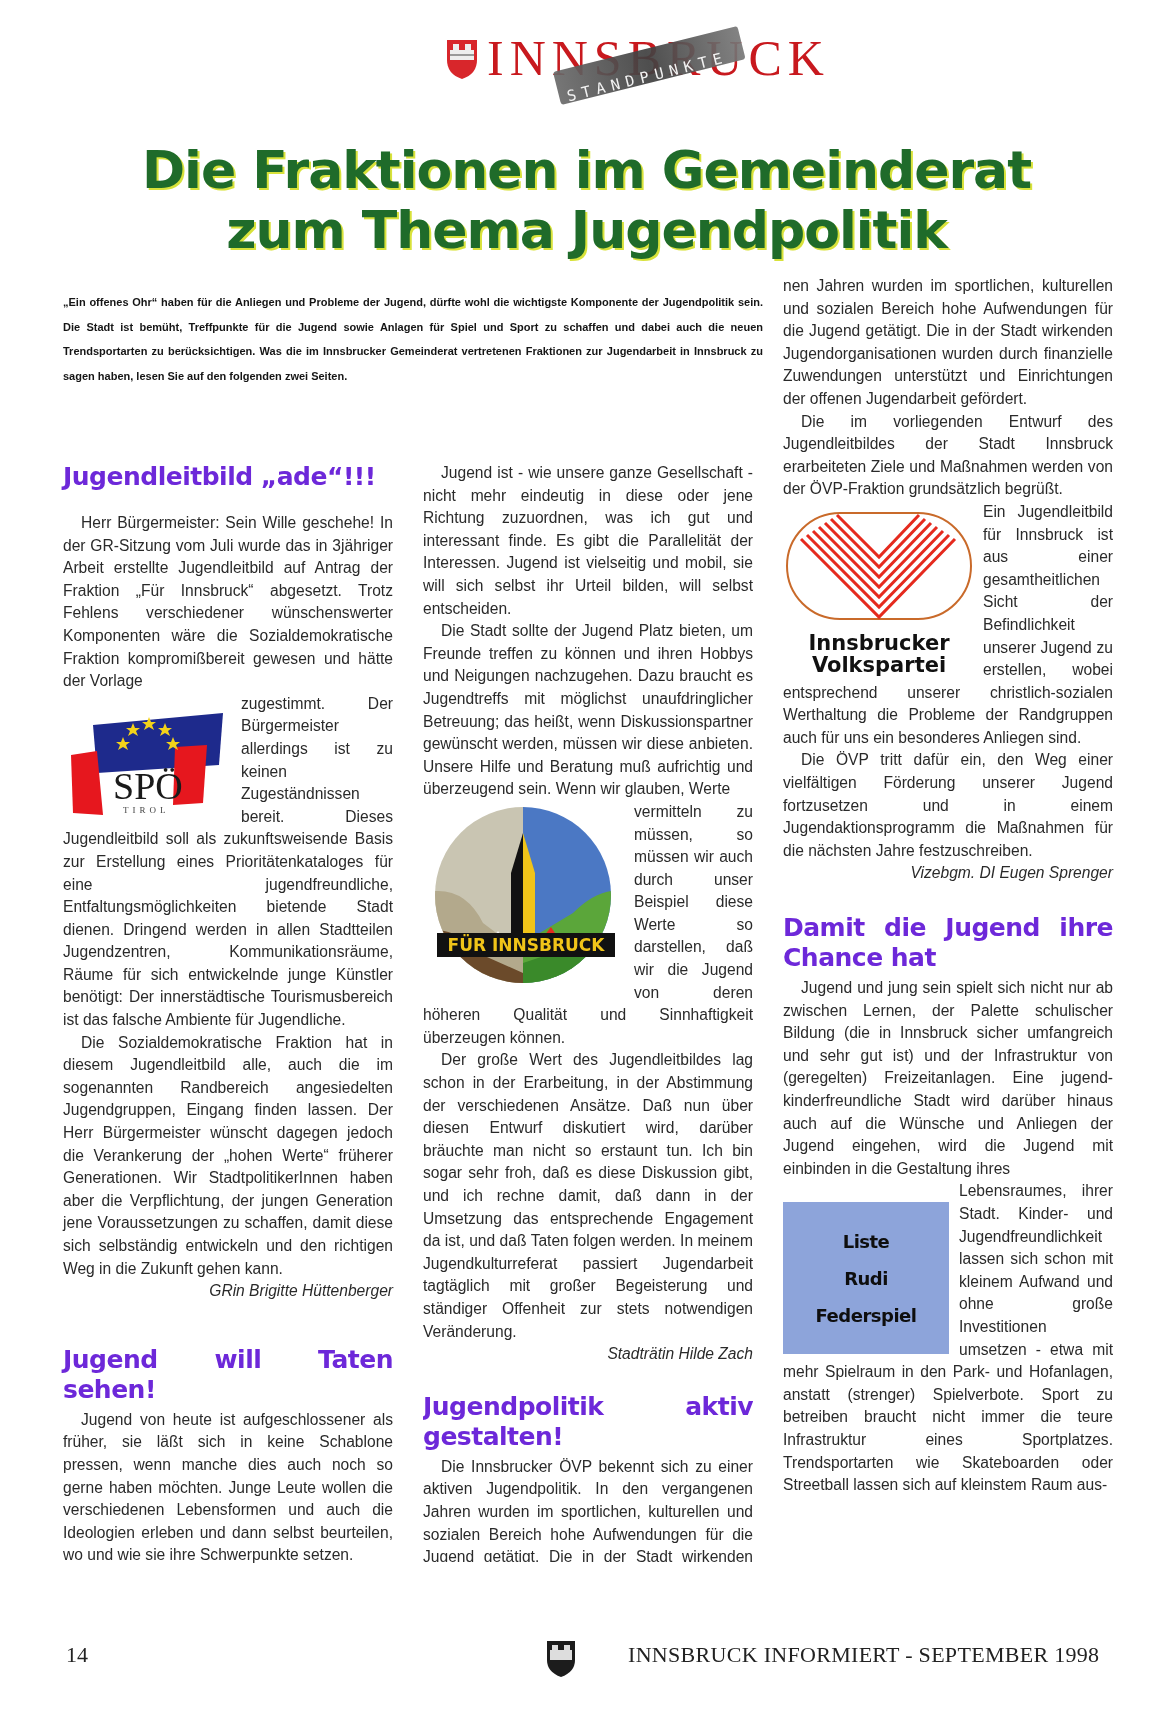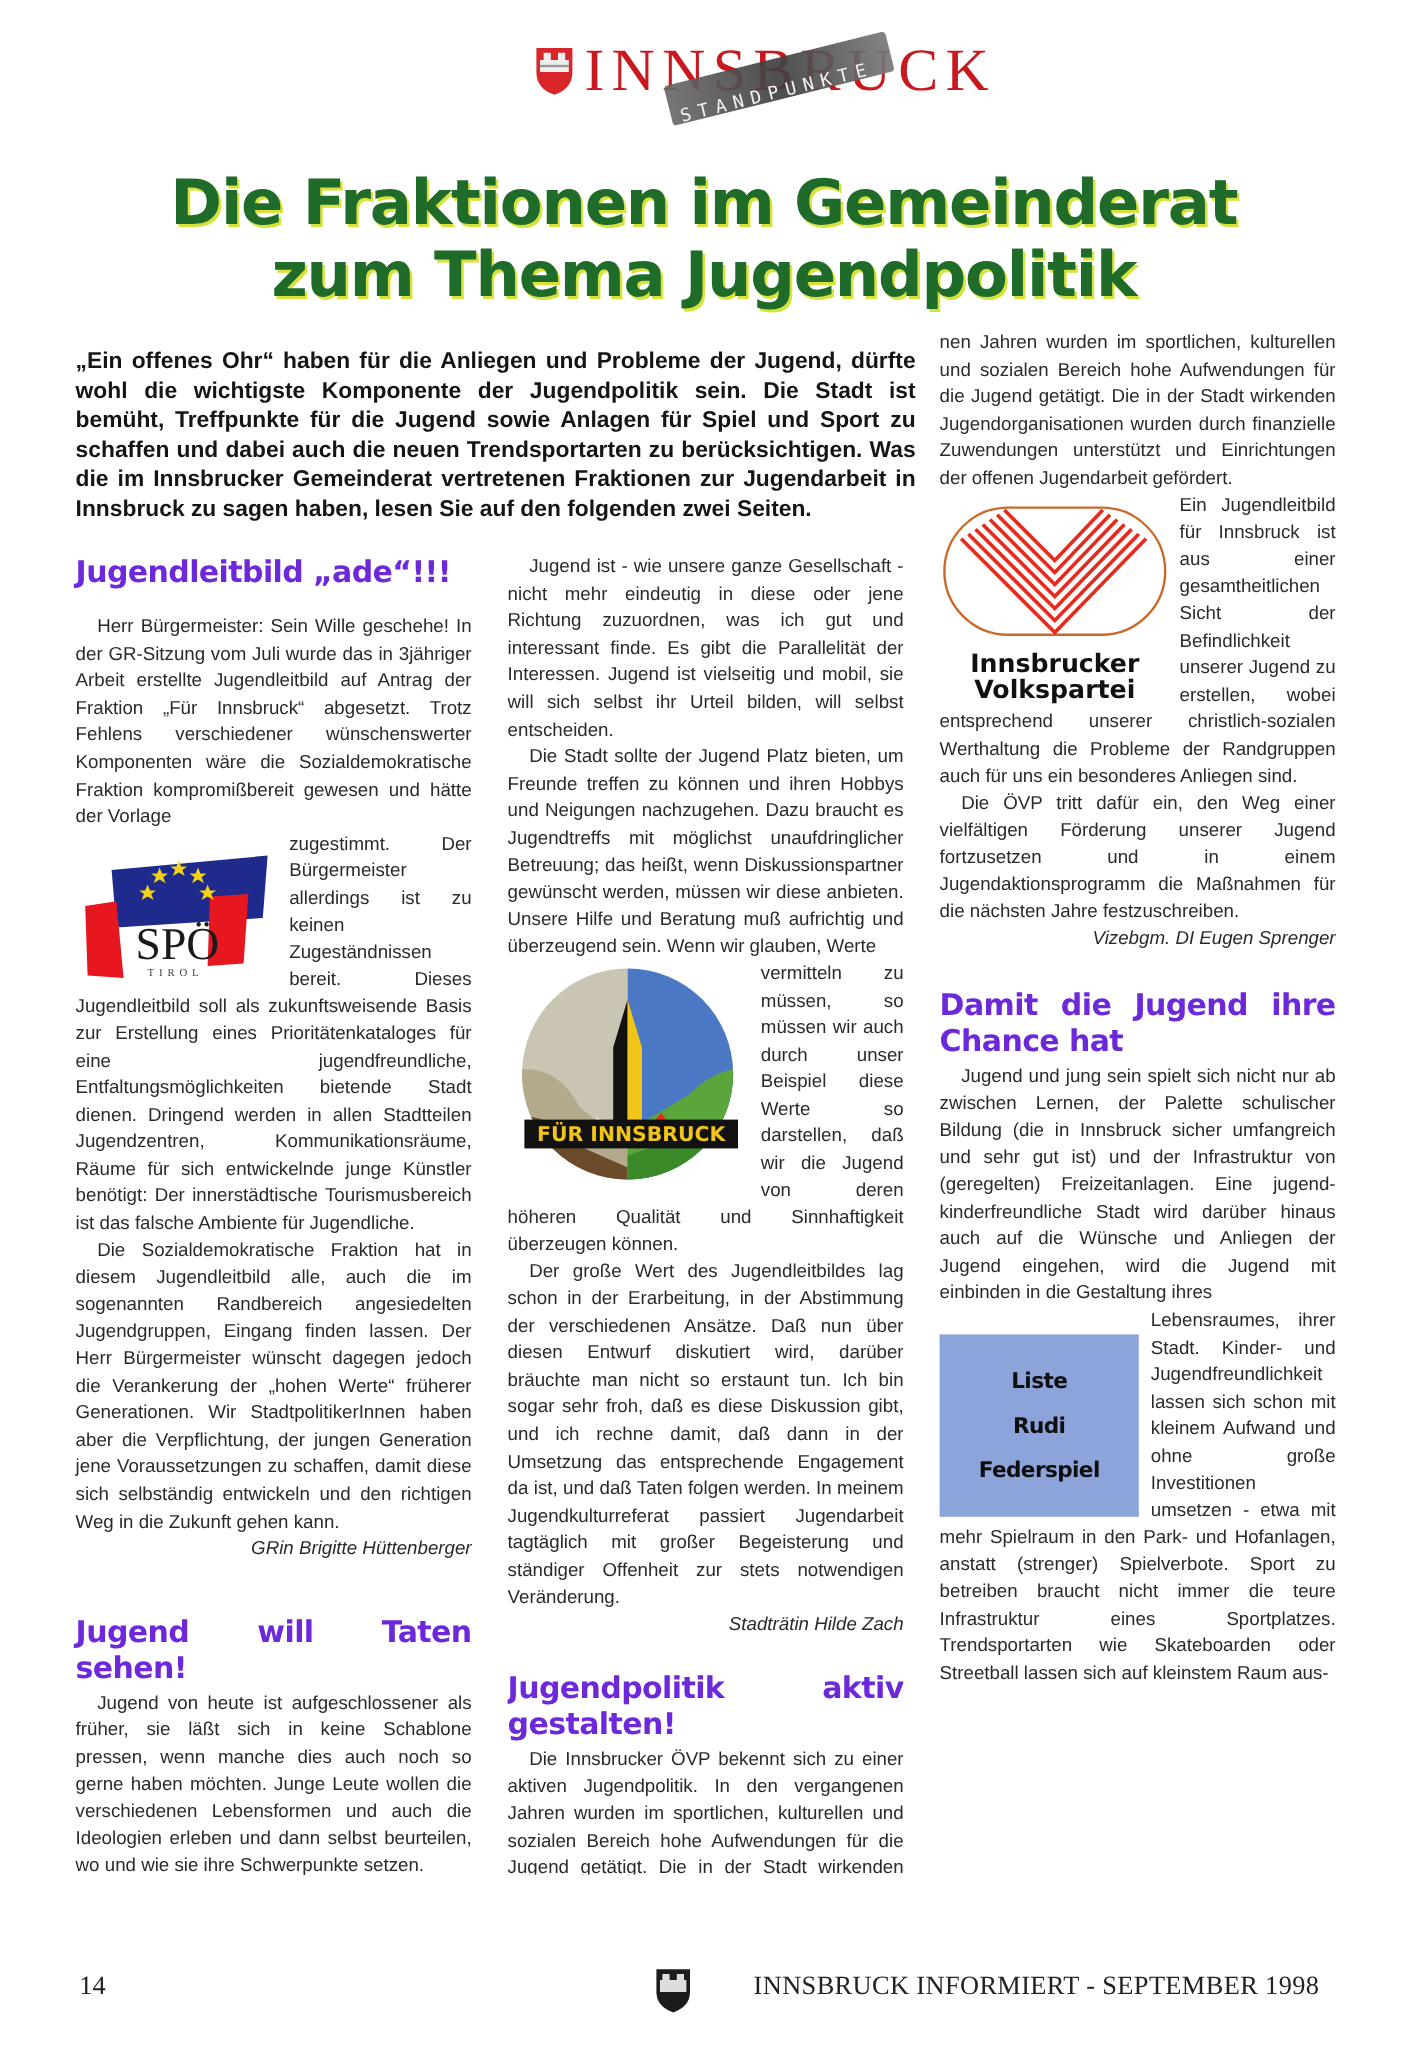--- a/index.html
+++ b/index.html
@@ -7,21 +7,21 @@
   .abs { position:absolute; }
   
   #masthead { left:445px; top:30px; width:330px; height:95px; }
   #mast-crest { position:absolute; left:0; top:8px; width:34px; height:42px; }
   #mast-title { position:absolute; left:42px; top:0; font-family:"Liberation Serif", serif; font-size:50px; letter-spacing:6px; color:#c8191e; line-height:56px; white-space:nowrap; }
   #mast-band { position:absolute; left:108px; top:42px; width:190px; height:34px; background:linear-gradient(90deg,#6a6a6a,#3f3f3f 50%,#787878); transform:rotate(-14deg); transform-origin:left top; border-radius:3px; opacity:.92; }
   #mast-sub { position:absolute; left:120px; top:58px; font-family:"DejaVu Sans Mono", monospace; font-size:15px; letter-spacing:6px; color:#f2f2f2; transform:rotate(-14deg); transform-origin:left top; white-space:nowrap; }
   
   #headline { left:0; top:140px; width:1173px; text-align:center; font-family:"DejaVu Sans", sans-serif; font-weight:bold; font-size:52px; line-height:60px; color:#1f6b2a; text-shadow:2px 2px 0 #d8e23a; letter-spacing:-1px; }
   
-  #lead { left:63px; top:290px; width:700px; font-size:19px; line-height:24.5px; font-weight:bold; color:#151515; text-align:justify; }
+  #lead { left:63px; top:290px; width:700px; font-size:11px; line-height:24.5px; font-weight:bold; color:#151515; text-align:justify; }
   .col { font-size:15.6px; line-height:22.6px; color:#2a2a2a; text-align:justify; }
   .col p { margin:0; text-indent:18px; }
   .col p.noind { text-indent:0; }
   .sig { text-align:right; margin:0;font-style:italic; }
   .h2 { font-family:"DejaVu Sans", sans-serif; font-weight:bold; font-size:25px; line-height:30px; color:#6d28d9; letter-spacing:-0.5px; margin:0; }
   .float-l { float:left; }
   
   #footer-num { left:66px; top:1642px; font-family:"Liberation Serif", serif; font-size:22px; color:#222; }
   #footer-crest { left:546px; top:1640px; width:30px; height:38px; }
   #footer-title { left:628px; top:1642px; font-family:"Liberation Serif", serif; font-size:22px; color:#222; letter-spacing:0.3px; white-space:nowrap; }
@@ -111,20 +111,21 @@
   <p>Der große Wert des Jugendleitbildes lag schon in der Erarbeitung, in der Abstimmung der verschiedenen Ansätze. Daß nun über diesen Entwurf diskutiert wird, darüber bräuchte man nicht so erstaunt tun. Ich bin sogar sehr froh, daß es diese Diskussion gibt, und ich rechne damit, daß dann in der Umsetzung das entsprechende Engagement da ist, und daß Taten folgen werden. In meinem Jugendkulturreferat passiert Jugendarbeit tagtäglich mit großer Begeisterung und ständiger Offenheit zur stets notwendigen Veränderung.</p>
   <p class="sig">Stadträtin Hilde Zach</p>
   <div style="height:26px"></div>
   <h2 class="h2">Jugendpolitik aktiv gestalten!</h2>
   <div style="height:4px"></div>
   <p>Die Innsbrucker ÖVP bekennt sich zu einer aktiven Jugendpolitik. In den vergangenen Jahren wurden im sportlichen, kulturellen und sozialen Bereich hohe Aufwendungen für die Jugend getätigt. Die in der Stadt wirkenden Jugendorganisationen wurden durch finanzielle Zuwendungen unterstützt und Einrichtungen der offenen Jugendarbeit gefördert.</p>
 </div>
 
 <div class="abs col" style="left:783px; top:275px; width:330px;">
   <p class="noind">nen Jahren wurden im sportlichen, kulturellen und sozialen Bereich hohe Aufwendungen für die Jugend getätigt. Die in der Stadt wirkenden Jugendorganisationen wurden durch finanzielle Zuwendungen unterstützt und Einrichtungen der offenen Jugendarbeit gefördert.</p>
+  <p>Die im vorliegenden Entwurf des Jugendleitbildes der Stadt Innsbruck erarbeiteten Ziele und Maßnahmen werden von der ÖVP-Fraktion grundsätzlich begrüßt.</p>
   <div class="float-l" style="width:192px; height:176px; margin:4px 8px 0 0;">
     <svg width="192" height="120" viewBox="0 0 192 120">
       <rect x="4" y="8" width="184" height="106" rx="53" fill="#ffffff" stroke="#c96a2a" stroke-width="2"></rect>
       <g stroke="#e52a1e" stroke-width="3" fill="none">
         <path d="M18 34 L96 112 L172 34"></path>
         <path d="M24 30 L96 102 L166 30"></path>
         <path d="M30 26 L96 92 L160 26"></path>
         <path d="M36 22 L96 82 L154 22"></path>
         <path d="M42 18 L96 72 L148 18"></path>
         <path d="M48 14 L96 62 L142 14"></path>

